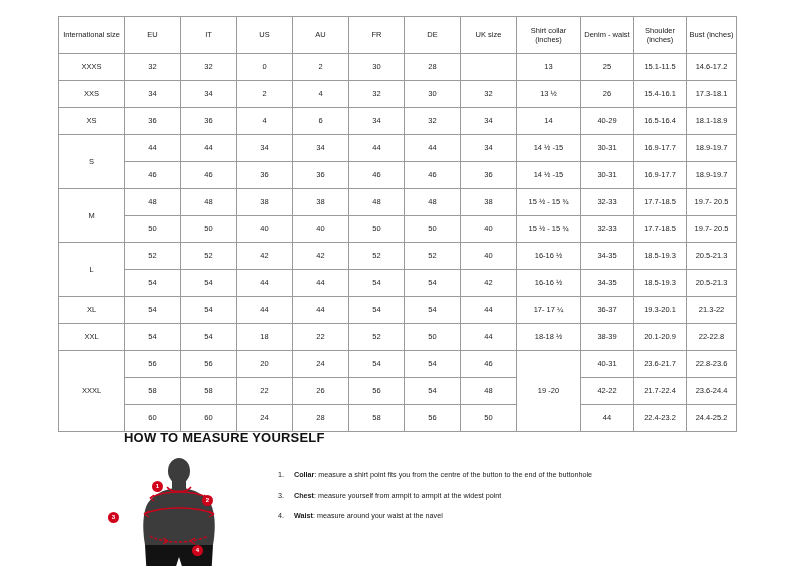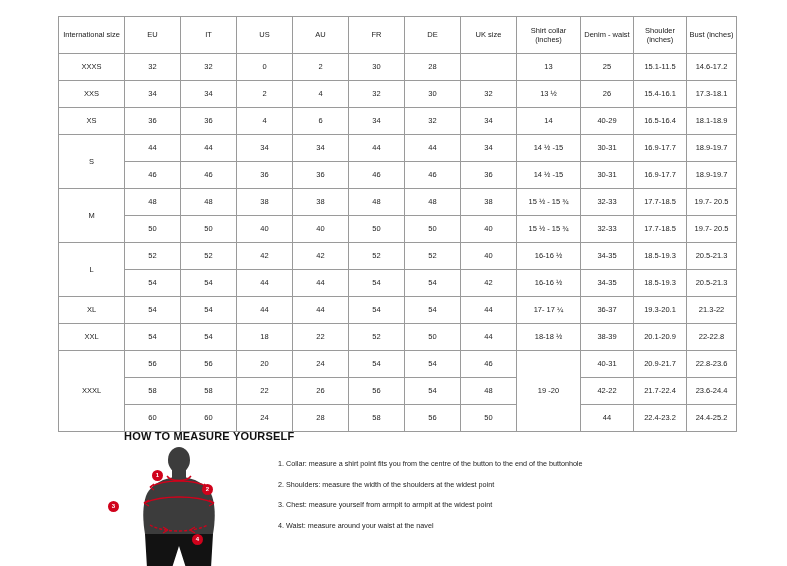--- a/index.html
+++ b/index.html
@@ -60,25 +60,25 @@
   .col-bust  { width: 50px; }
 
   
   .measure {
     position: absolute;
     left: 124px;
     top: 430px;
     width: 620px;
   }
   .measure-title {
-    font-size: 11px;
+    font-size: 13px;
     font-weight: bold;
     letter-spacing: .2px;
     color: #111;
-    margin-bottom: 4px;
+    margin-bottom: 12px;
   }
   .measure-body {
     display: flex;
     align-items: flex-start;
   }
   .figure {
     position: relative;
     width: 110px;
     height: 125px;
     flex: none;
@@ -86,21 +86,21 @@
   .instructions {
     margin-left: 44px;
     padding-top: 14px;
   }
   .instructions .line {
     font-size: 7.2px;
     color: #1a1a1a;
     margin-bottom: 12px;
     line-height: 1.2;
   }
-  .instructions .line b { font-weight: normal; }
+  .instructions .line b { font-weight: bold; margin-left: 8px; }
   .num {
     position: absolute;
     width: 11px;
     height: 11px;
     border-radius: 50%;
     background: #d0021b;
     color: #fff;
     font-size: 6px;
     line-height: 11px;
     text-align: center;
@@ -303,21 +303,21 @@
           <td rowspan="3">XXXL</td>
           <td>56</td>
           <td>56</td>
           <td>20</td>
           <td>24</td>
           <td>54</td>
           <td>54</td>
           <td>46</td>
           <td rowspan="3">19 -20</td>
           <td>40-31</td>
-          <td>20.9-21.7</td>
+          <td>23.6-21.7</td>
           <td>22.8-23.6</td>
         </tr>
         <tr>
           <td>58</td>
           <td>58</td>
           <td>22</td>
           <td>26</td>
           <td>56</td>
           <td>54</td>
           <td>48</td>
@@ -368,20 +368,19 @@
           <path d="M44 84 l-5 -3 M44 84 l-5 3" stroke="#d0021b" stroke-width="1.2" fill="none"></path>
           <path d="M66 84 l5 -3 M66 84 l5 3" stroke="#d0021b" stroke-width="1.2" fill="none"></path>
         </svg>
         <div class="num n1">1</div>
         <div class="num n2">2</div>
         <div class="num n3">3</div>
         <div class="num n4">4</div>
       </div>
       <div class="instructions">
           <div class="line"><span>1. </span><b>Collar</b><span>: measure a shirt point fits you from the centre of the button to the end of the buttonhole</span></div>
-          <div class="line"><span>2. </span><b>Shoulders</b><span>: measure the width of the shoulders at the widest point</span></div>
           <div class="line"><span>3. </span><b>Chest</b><span>: measure yourself from armpit to armpit at the widest point</span></div>
           <div class="line"><span>4. </span><b>Waist</b><span>: measure around your waist at the navel</span></div>
         </div>
     </div>
   </div>
 
 </div>
 
 </body></html>

